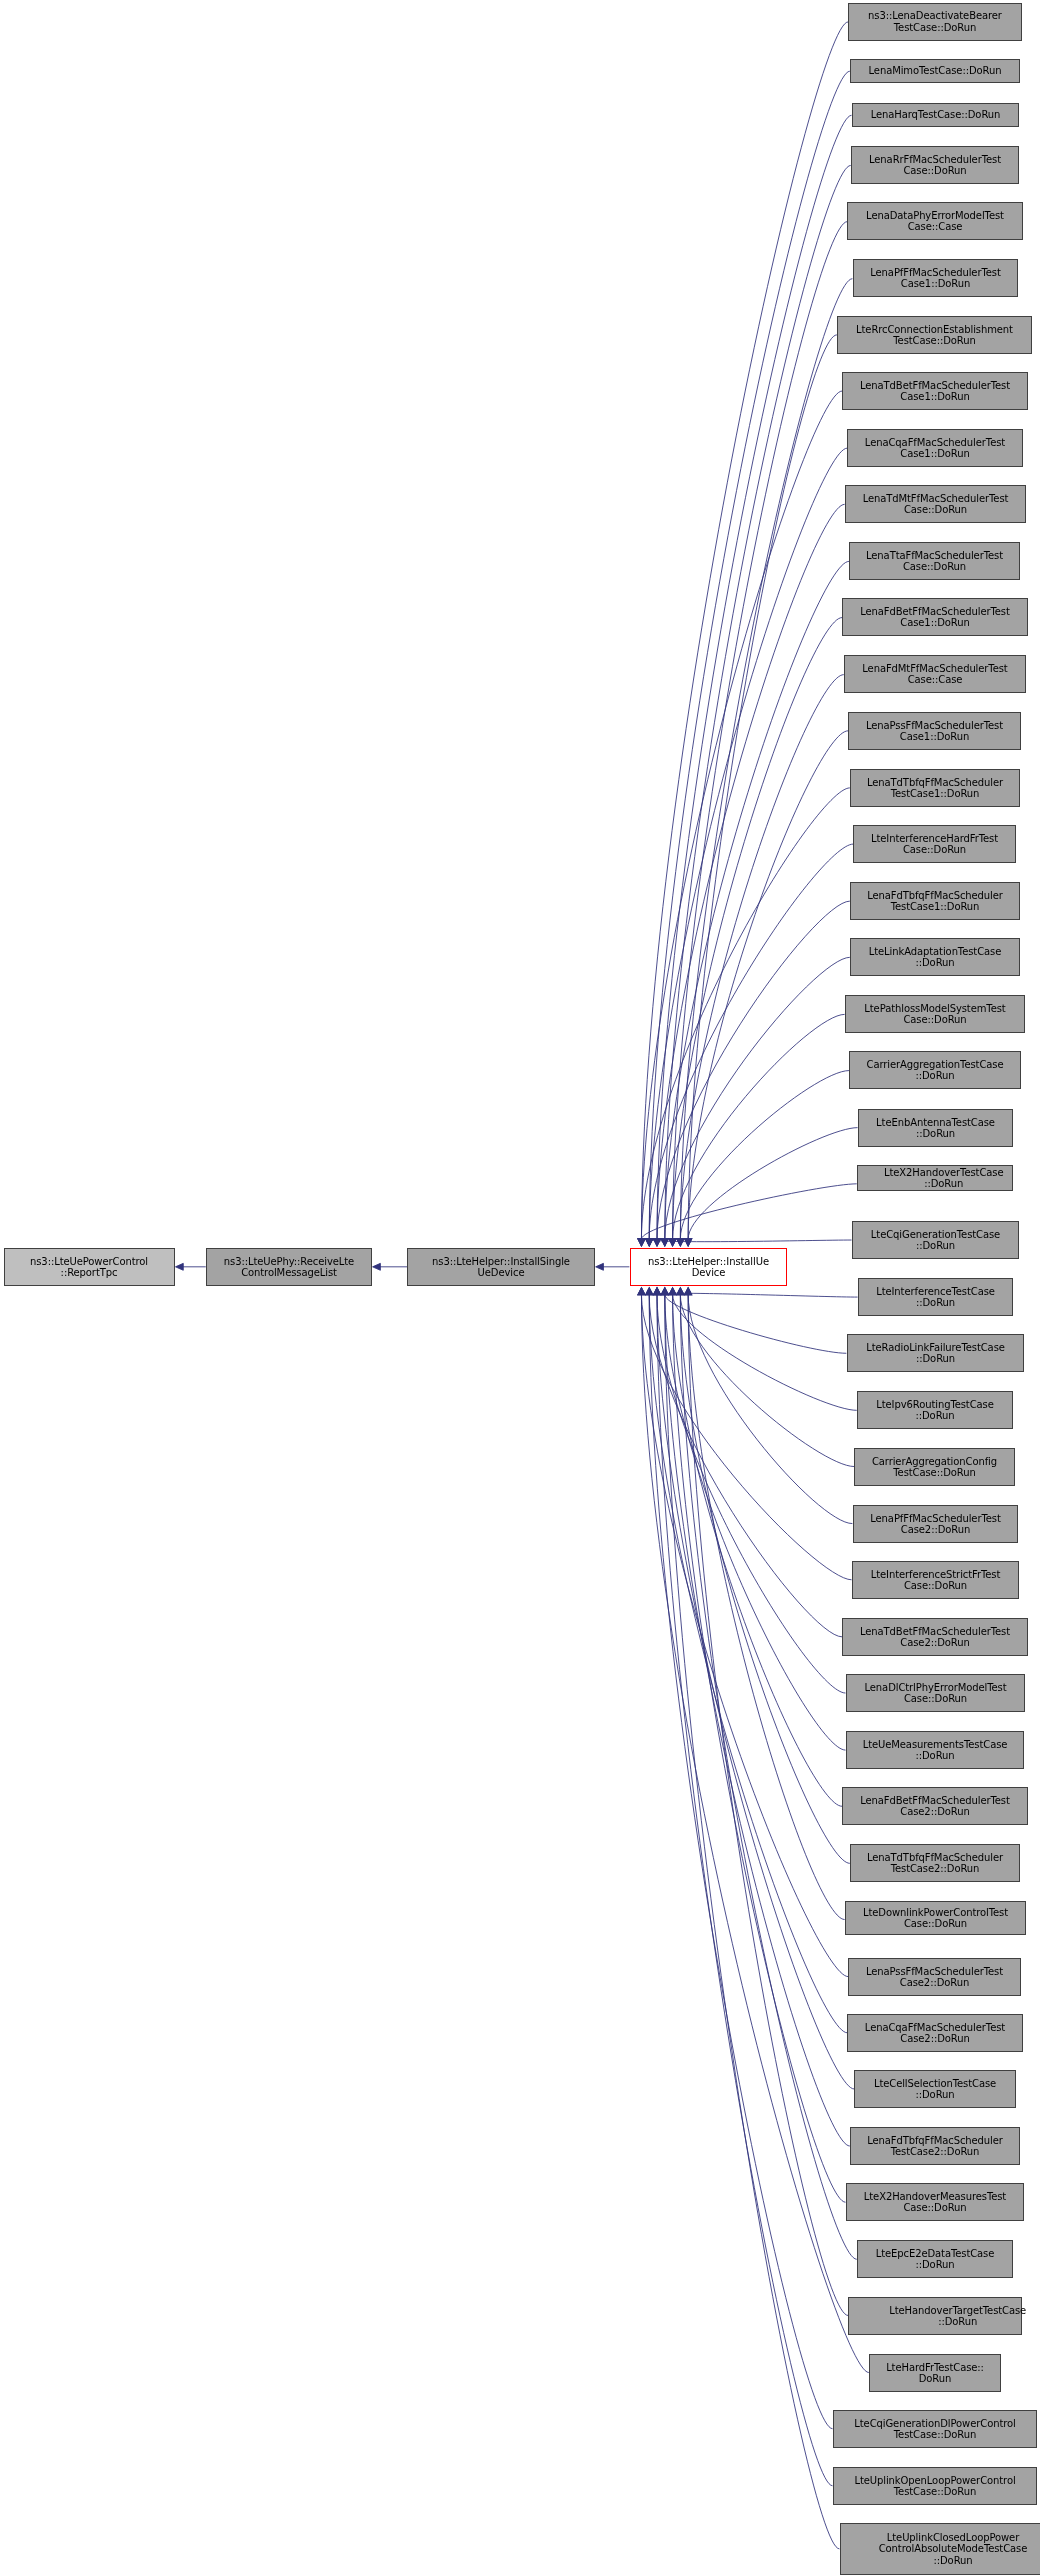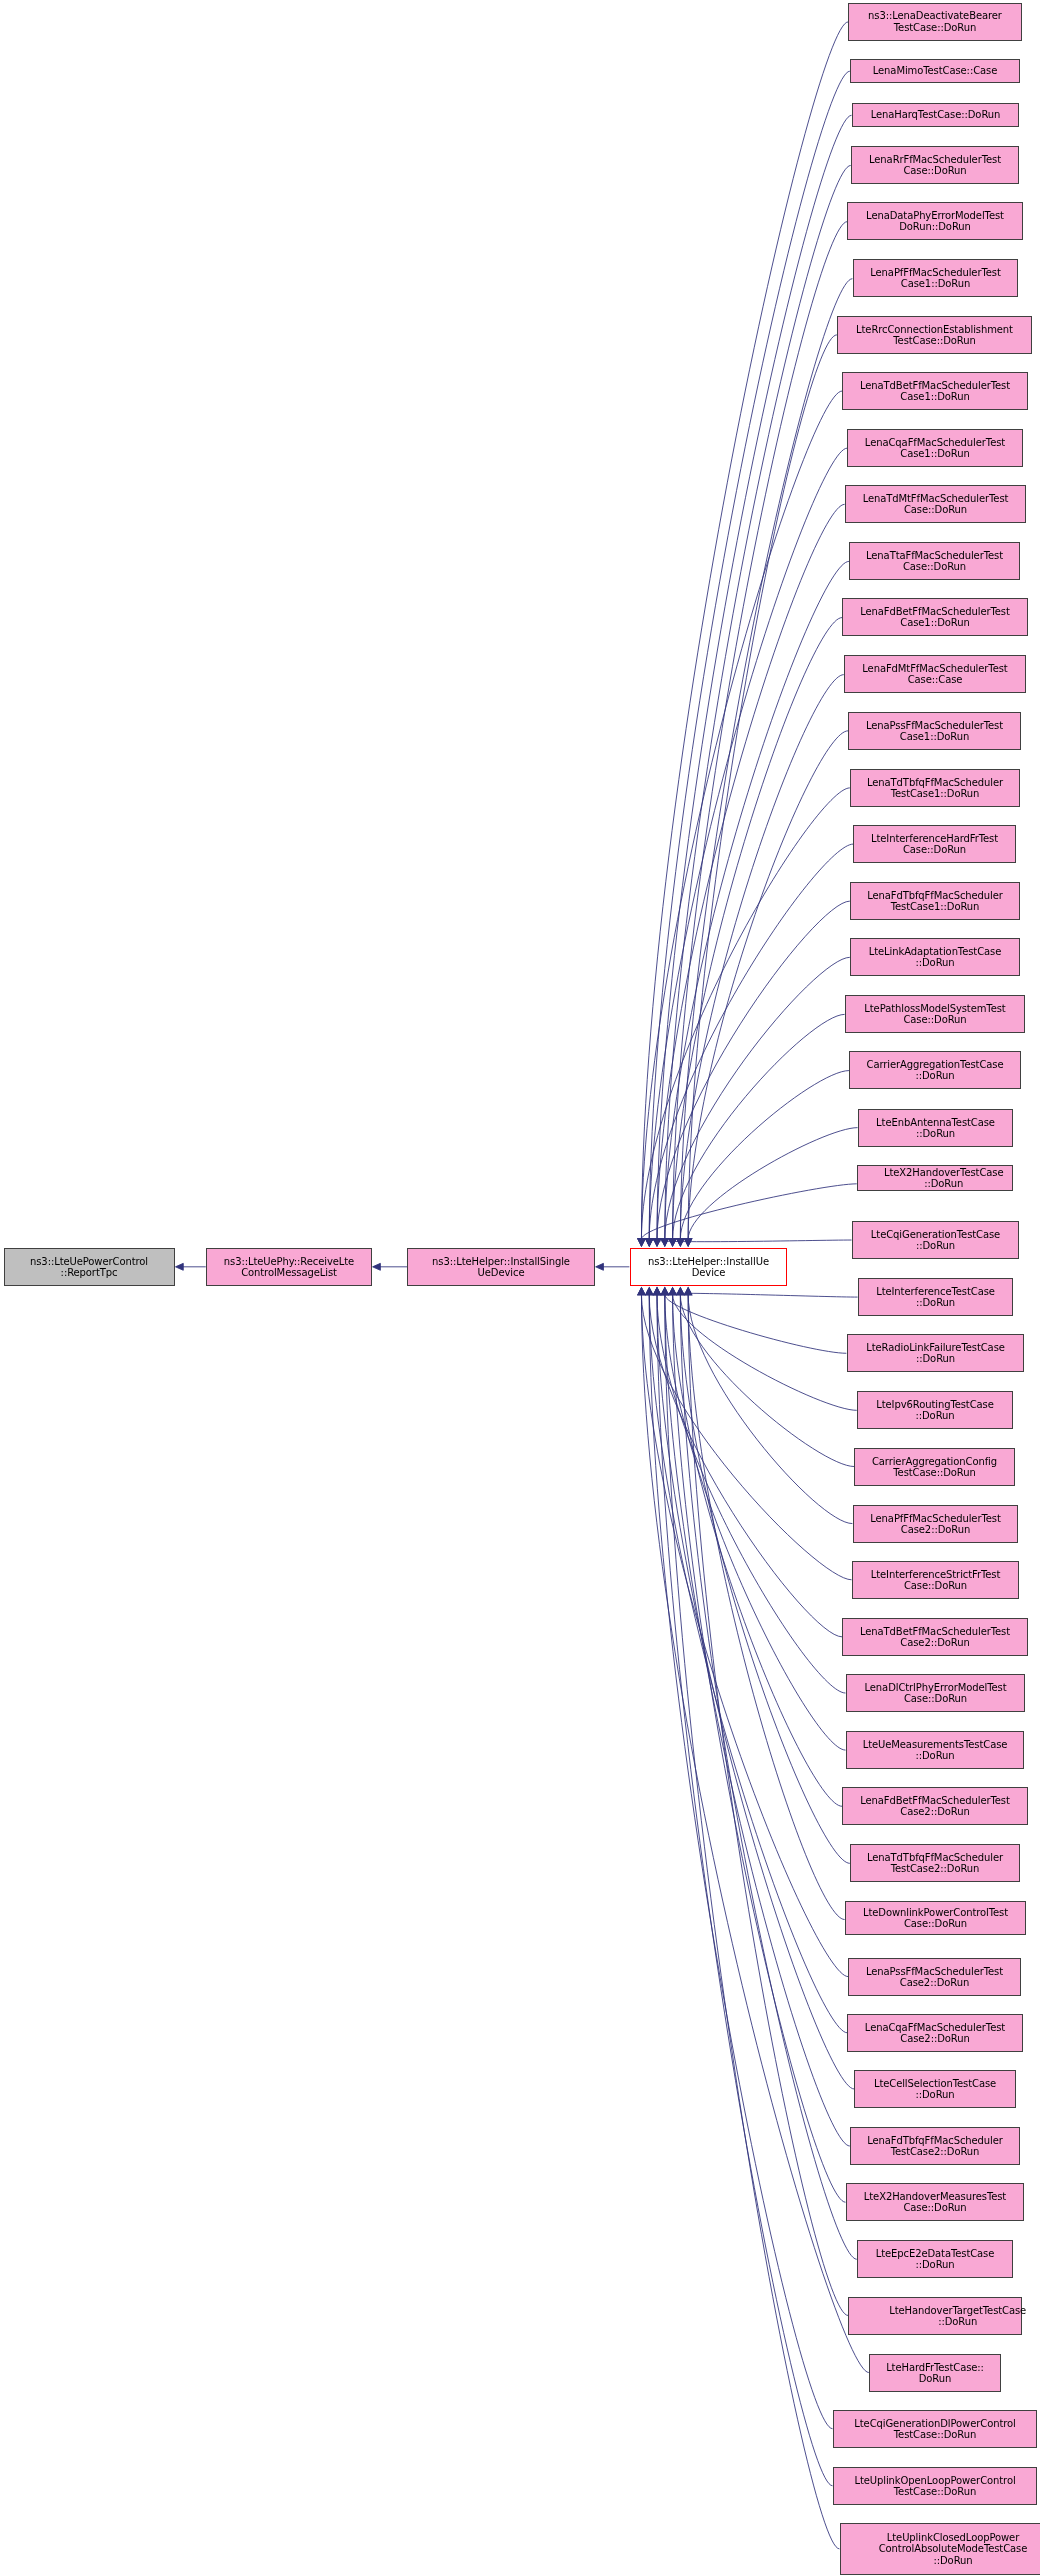--- a/index.html
+++ b/index.html
@@ -22,21 +22,21 @@
     left: 0;
     top: 0;
     width: 1040px;
     height: 2576px;
     pointer-events: none;
   }
   .node {
     position: absolute;
     box-sizing: border-box;
     border: 0.9px solid #404040;
-    background: #f9a8d4;
+    background: #a3a3a3;
     color: #000000;
     font-size: 10px;
     line-height: 11.4px;
     text-align: center;
     display: flex;
     align-items: center;
     justify-content: center;
     padding: 0.9px 2.6px;
     white-space: pre-line;
     letter-spacing: -0.1px;
@@ -158,26 +158,26 @@
 <div class="node root" style="left: 3.5px; top: 1248px; width: 171px; height: 38px;">ns3::LteUePowerControl
 ::ReportTpc</div>
     <div class="node" style="left: 206px; top: 1248px; width: 166px; height: 38px;">ns3::LteUePhy::ReceiveLte
 ControlMessageList</div>
     <div class="node" style="left: 407px; top: 1248px; width: 188px; height: 38px;">ns3::LteHelper::InstallSingle
 UeDevice</div>
     <div class="node current" style="left: 630px; top: 1248px; width: 157px; height: 38px;">ns3::LteHelper::InstallUe
 Device</div>
     <div class="node" style="left: 848px; top: 2.6px; width: 174px; height: 38px;">ns3::LenaDeactivateBearer
 TestCase::DoRun</div>
-    <div class="node" style="left: 850px; top: 59px; width: 170px; height: 24px;">LenaMimoTestCase::Case</div>
+    <div class="node" style="left: 850px; top: 59px; width: 170px; height: 24px;">LenaMimoTestCase::DoRun</div>
     <div class="node" style="left: 852px; top: 103px; width: 167px; height: 24px;">LenaHarqTestCase::DoRun</div>
     <div class="node" style="left: 851px; top: 146px; width: 168px; height: 38px;">LenaRrFfMacSchedulerTest
 Case::DoRun</div>
     <div class="node" style="left: 847px; top: 202px; width: 176px; height: 38px;">LenaDataPhyErrorModelTest
-DoRun::DoRun</div>
+Case::Case</div>
     <div class="node" style="left: 853px; top: 259px; width: 165px; height: 38px;">LenaPfFfMacSchedulerTest
 Case1::DoRun</div>
     <div class="node" style="left: 837px; top: 316px; width: 195px; height: 38px;">LteRrcConnectionEstablishment
 TestCase::DoRun</div>
     <div class="node" style="left: 842px; top: 372px; width: 186px; height: 38px;">LenaTdBetFfMacSchedulerTest
 Case1::DoRun</div>
     <div class="node" style="left: 847px; top: 429px; width: 176px; height: 38px;">LenaCqaFfMacSchedulerTest
 Case1::DoRun</div>
     <div class="node" style="left: 845px; top: 485px; width: 181px; height: 38px;">LenaTdMtFfMacSchedulerTest
 Case::DoRun</div>

